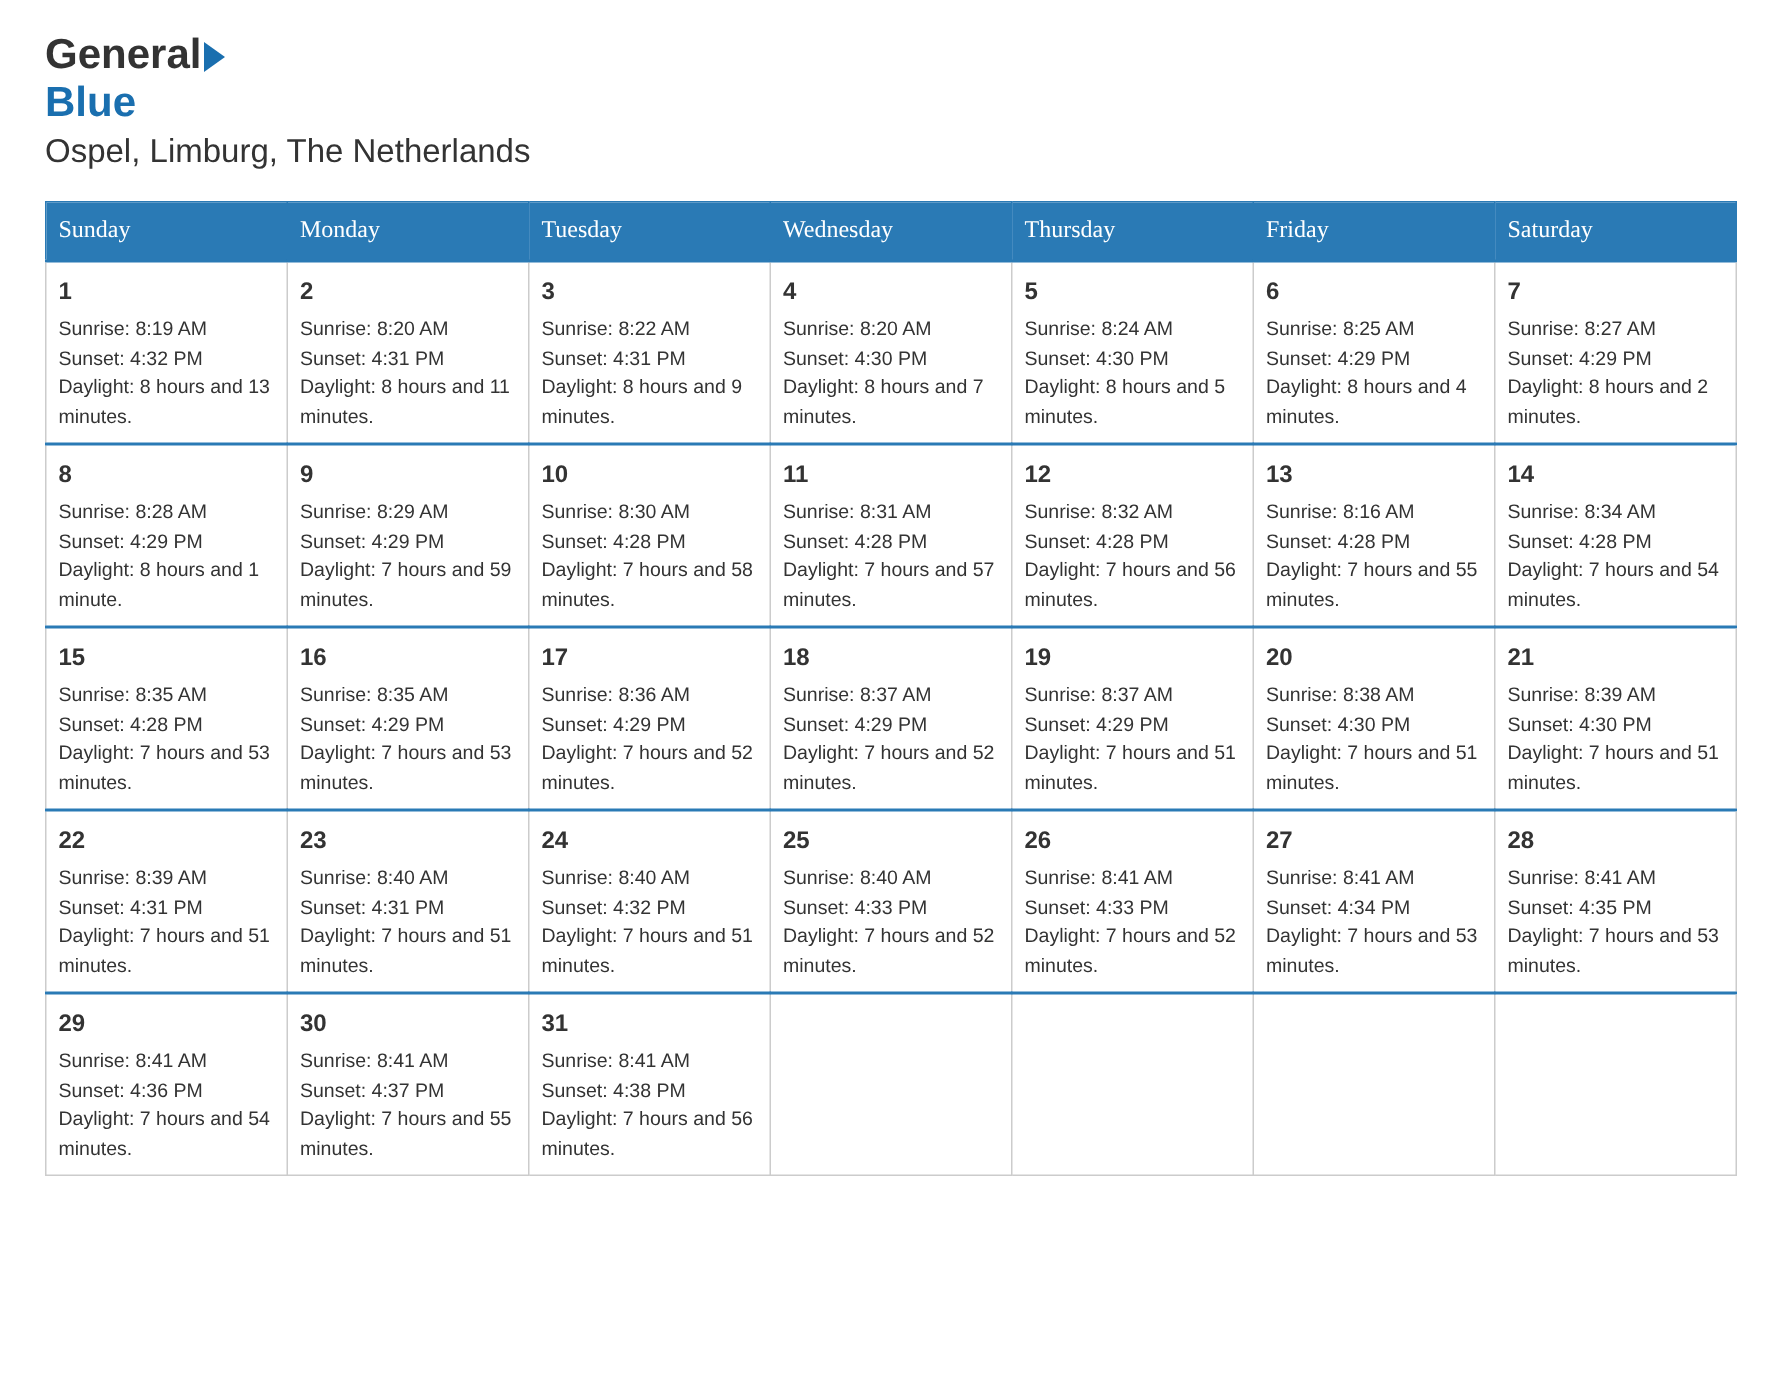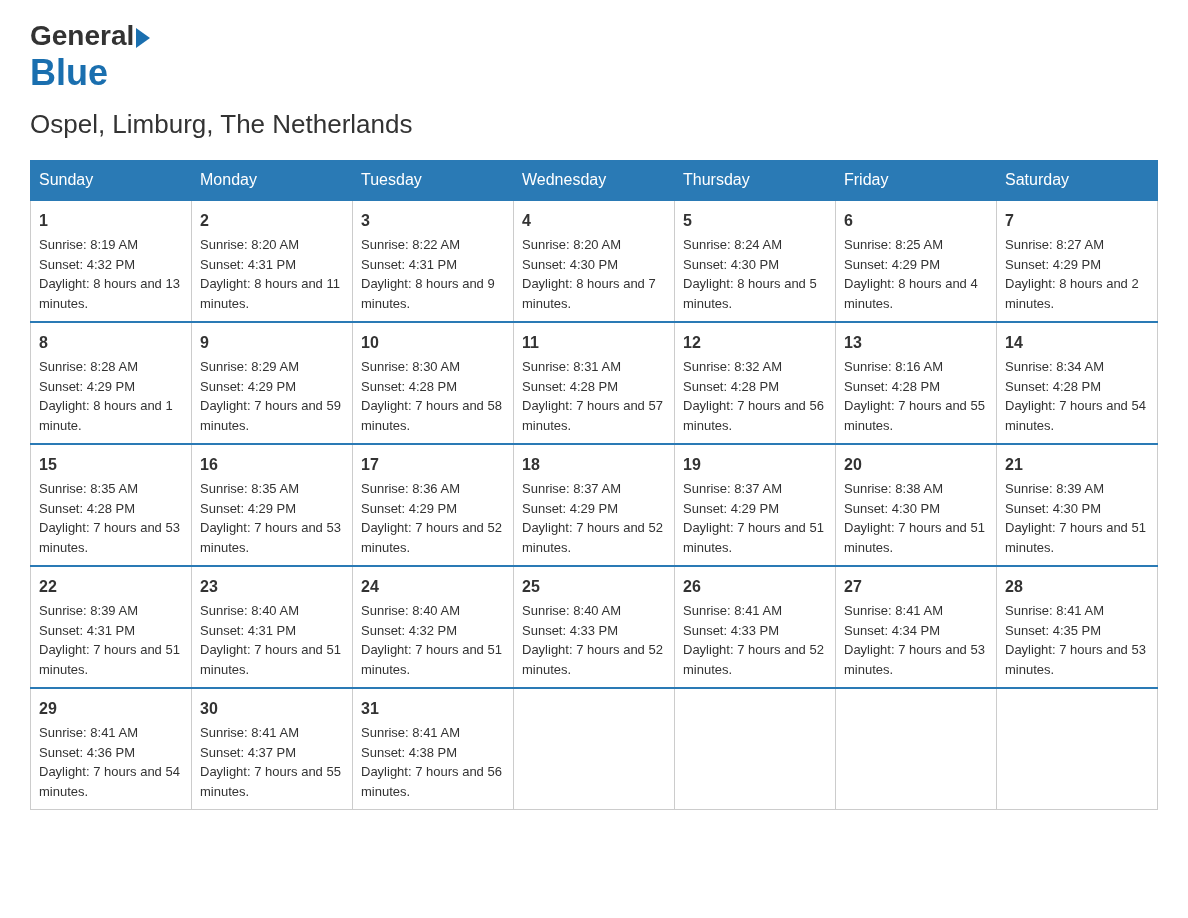--- a/index.html
+++ b/index.html
@@ -25,21 +25,21 @@
     .logo-arrow {
       width: 0;
       height: 0;
       border-left: 14px solid #1a6faf;
       border-top: 10px solid transparent;
       border-bottom: 10px solid transparent;
       margin-left: 2px;
       margin-top: 4px;
     }
     .logo-blue {
-      font-size: 36px;
+      font-size: 28px;
       font-weight: bold;
       color: #1a6faf;
     }
     .logo-wrapper {
       display: flex;
       flex-direction: column;
       align-items: flex-start;
     }
     .logo-row {
       display: flex;
@@ -48,37 +48,38 @@
     .title-section {
       text-align: right;
     }
     .month-title {
       font-size: 52px;
       font-weight: bold;
       color: #1a1a2e;
       line-height: 1.1;
     }
     .location-title {
-      font-size: 26px;
+      font-size: 22px;
       color: #333;
-      margin-top: 15px;
+      margin-top: 4px;
     }
     .calendar {
       width: 100%;
       border-collapse: collapse;
       border: 1px solid #aaa;
     }
     .calendar th {
       background-color: #2a7ab5;
       color: #fff;
       padding: 10px 8px;
       font-size: 16px;
       font-weight: normal;
       text-align: left;
       border: 1px solid #2a7ab5;
+      font-family: Liberation Serif, serif;
     }
     .calendar td {
       vertical-align: top;
       padding: 8px 8px;
       border: 1px solid #ccc;
       width: calc(100% / 7);
       min-height: 110px;
       font-size: 13px;
       color: #333;
       line-height: 1.5;

